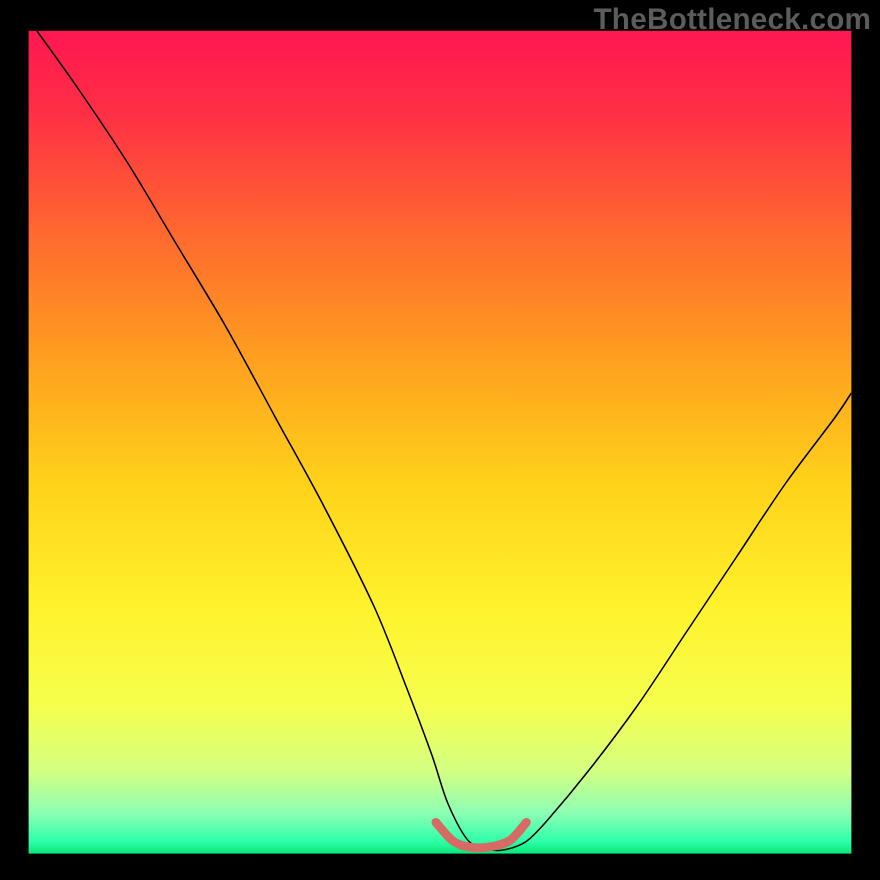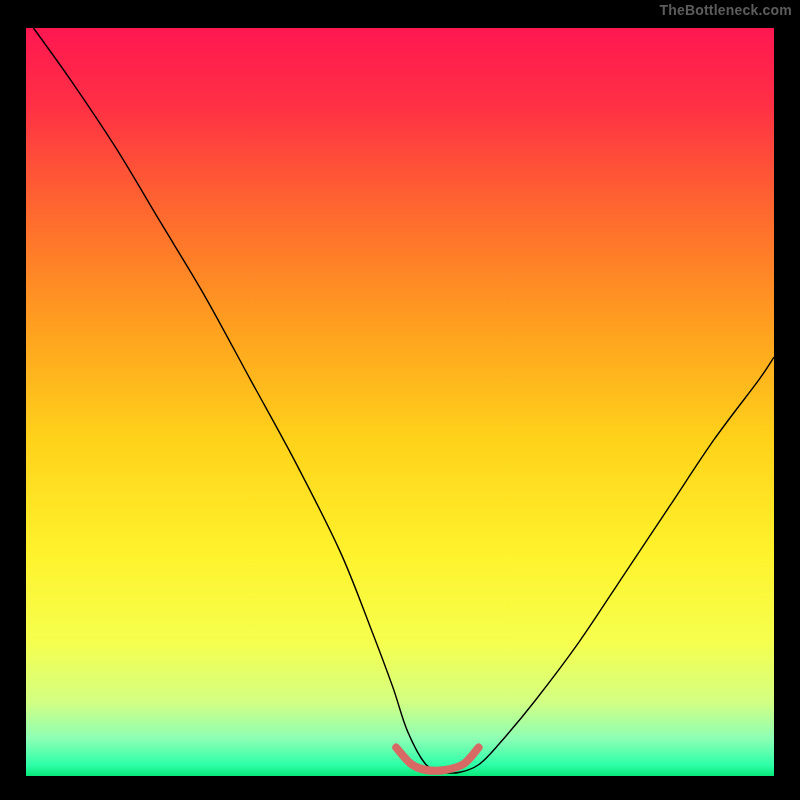--- a/index.html
+++ b/index.html
@@ -13,21 +13,21 @@
   .wrap {
     position: relative;
     width: 800px;
     height: 800px;
   }
   .watermark {
     position: absolute;
     top: 2px;
     right: 8px;
     font-family: Arial, Helvetica, sans-serif;
-    font-size: 14px;
+    font-size: 27px;
     font-weight: 600;
     color: #5c5c5c;
     letter-spacing: 0.2px;
     z-index: 5;
   }
   svg {
     position: absolute;
     left: 0;
     top: 0;
   }

